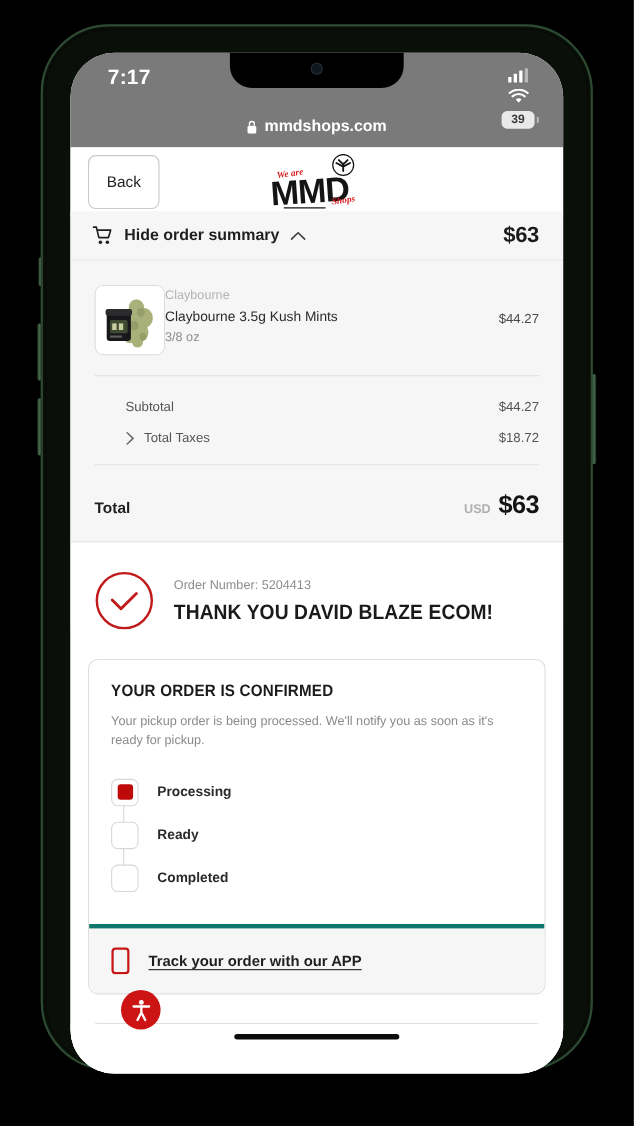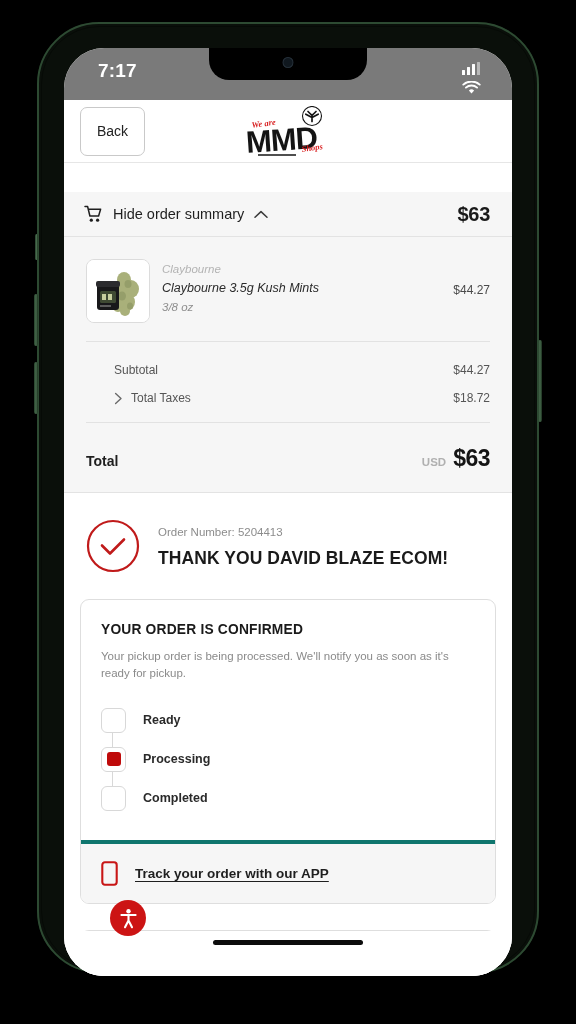--- a/index.html
+++ b/index.html
@@ -197,21 +197,21 @@
     background: #f6f6f6;
     border-bottom: 1px solid #e3e3e3;
     display: flex;
     align-items: center;
     padding: 0 22px 0 20px;
     cursor: pointer;
   }
   #cart-icon { flex: none; margin-right: 10px; }
   #summary-toggle-label {
     font-size: 14.5px;
-    font-weight: normal;
+    font-weight: bold;
     color: #1f1f1f;
   }
   #chevron-up-icon { margin-left: 10px; }
   #summary-total-amount {
     margin-left: auto;
     font-size: 20px;
     font-weight: bold;
     color: #1a1a1a;
     letter-spacing: -.3px;
   }
@@ -225,21 +225,21 @@
   .line-item { display: flex; align-items: flex-start; }
   #item-thumb {
     width: 62px; height: 62px;
     border: 1px solid #dcdcdc;
     border-radius: 8px;
     background: #fff;
     flex: none;
     overflow: hidden;
     position: relative;
   }
-  .item-info { margin-left: 12px; padding-top: 2px; flex: 1; font-style: italic; }
+  .item-info { margin-left: 0; padding-top: 2px; flex: 1; }
   .item-vendor { font-size: 11.5px; color: #b3b3b3; line-height: 1.5; }
   .item-title { font-size: 12.5px; color: #2b2b2b; line-height: 1.6; }
   .item-variant { font-size: 11.5px; color: #8e8e8e; line-height: 1.6; }
   .item-price {
     font-size: 12px;
     color: #4a4a4a;
     padding-top: 24px;
     white-space: nowrap;
   }
 
@@ -445,20 +445,27 @@
           <path d="M9.5 12.4 L6.9 9.4 a4 4 0 0 1 5.2 0 Z" fill="#fff"></path>
           <path d="M3.9 6.6 a8.3 8.3 0 0 1 11.2 0" stroke="#fff" stroke-width="1.9" fill="none" stroke-linecap="round"></path>
           <path d="M1.3 3.6 a12.4 12.4 0 0 1 16.4 0" stroke="#fff" stroke-width="1.9" fill="none" stroke-linecap="round"></path>
         </svg>
         <div id="battery">
           <span>39</span>
         </div>
       </div>
     </div>
 
+    <div id="url-bar">
+      <svg id="lock-icon" width="10" height="13" viewBox="0 0 10 13">
+        <rect x="1" y="5.4" width="8" height="7" rx="1.4" fill="#fff"></rect>
+        <path d="M2.8 5.4 V3.6 a2.2 2.2 0 0 1 4.4 0 V5.4" stroke="#fff" stroke-width="1.3" fill="none"></path>
+      </svg>
+      <span>mmdshops.com</span>
+    </div>
 
     <div id="site-header">
       <div id="back-button">Back</div>
 
       <svg id="brand-logo" viewBox="0 0 104 52">
 
         <g transform="translate(76,4)">
           <circle cx="0" cy="6" r="9.5" fill="none" stroke="#141414" stroke-width="1.1"></circle>
           <path d="M0 11.5 L0 4.5 M0 5.5 L-4 1.5 M0 5.5 L4 1.5 M0 7.5 L-6.2 4.2 M0 7.5 L6.2 4.2" stroke="#141414" stroke-width="1.7" stroke-linecap="round"></path>
         </g>
@@ -566,28 +573,28 @@
         </div>
       </div>
 
       <div class="card">
         <div class="card-inner">
           <div class="card-title">YOUR ORDER IS CONFIRMED</div>
           <div id="status-desc">Your pickup order is being processed. We'll notify you as soon as it's ready for pickup.</div>
 
           <div id="status-steps">
             <div class="status-step">
+              <span class="step-box active"></span>
+              <span class="step-connector"></span>
+              <span class="step-label">Processing</span>
+            </div>
+            <div class="status-step">
               <span class="step-box"></span>
               <span class="step-connector"></span>
               <span class="step-label">Ready</span>
-            </div>
-            <div class="status-step">
-              <span class="step-box active"></span>
-              <span class="step-connector"></span>
-              <span class="step-label">Processing</span>
             </div>
             <div class="status-step">
               <span class="step-box"></span>
               <span class="step-label">Completed</span>
             </div>
           </div>
         </div>
 
         <div id="track-order-row">
           <svg id="phone-app-icon" width="17" height="25" viewBox="0 0 17 25">

